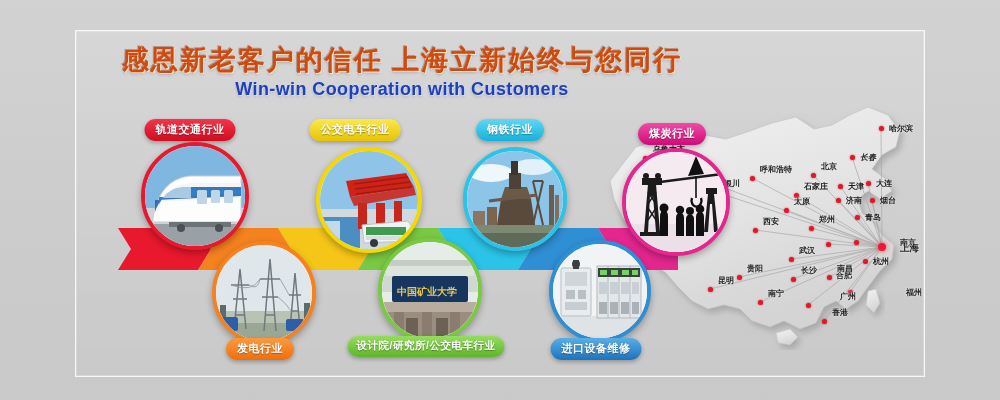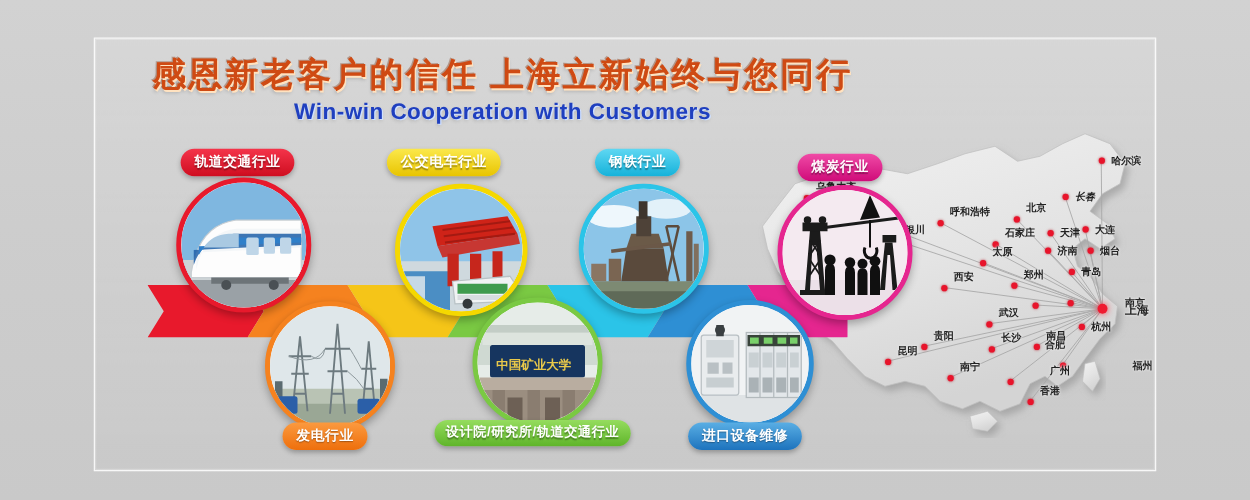--- a/index.html
+++ b/index.html
@@ -460,21 +460,21 @@
           <rect y="70" width="96" height="26" fill="#9b8e80"></rect>
           <rect x="12" y="70" width="10" height="26" fill="#8a7d70"></rect>
           <rect x="40" y="70" width="10" height="26" fill="#8a7d70"></rect>
           <rect x="68" y="70" width="10" height="26" fill="#8a7d70"></rect>
           <rect x="24" y="76" width="12" height="20" fill="#6d6055"></rect>
           <rect x="54" y="76" width="12" height="20" fill="#6d6055"></rect>
           <rect x="0" y="18" width="96" height="6" fill="#c3cdc6"></rect>
         </svg>
       </div>
     </div>
-    <div class="tag small" style="left:426px;top:336px;background:linear-gradient(180deg,#95dc5e,#5fb52a);">设计院/研究所/轨道交通行业</div>
+    <div class="tag small" style="left:426px;top:336px;background:linear-gradient(180deg,#95dc5e,#5fb52a);">设计院/研究所/公交电车行业</div>
   </div>
 
   <div class="node">
     <div class="circle" style="left:549px;top:240px;width:94px;height:94px;border:4px solid #2e8fd4;">
       <div class="art">
         <svg viewBox="0 0 94 94" width="94" height="94">
           <rect width="94" height="94" fill="#f1f3f4"></rect>
           <rect y="72" width="94" height="22" fill="#dfe3e5"></rect>
 
           <rect x="8" y="24" width="30" height="48" rx="2" fill="#e9ecee" stroke="#b8bfc3"></rect>

